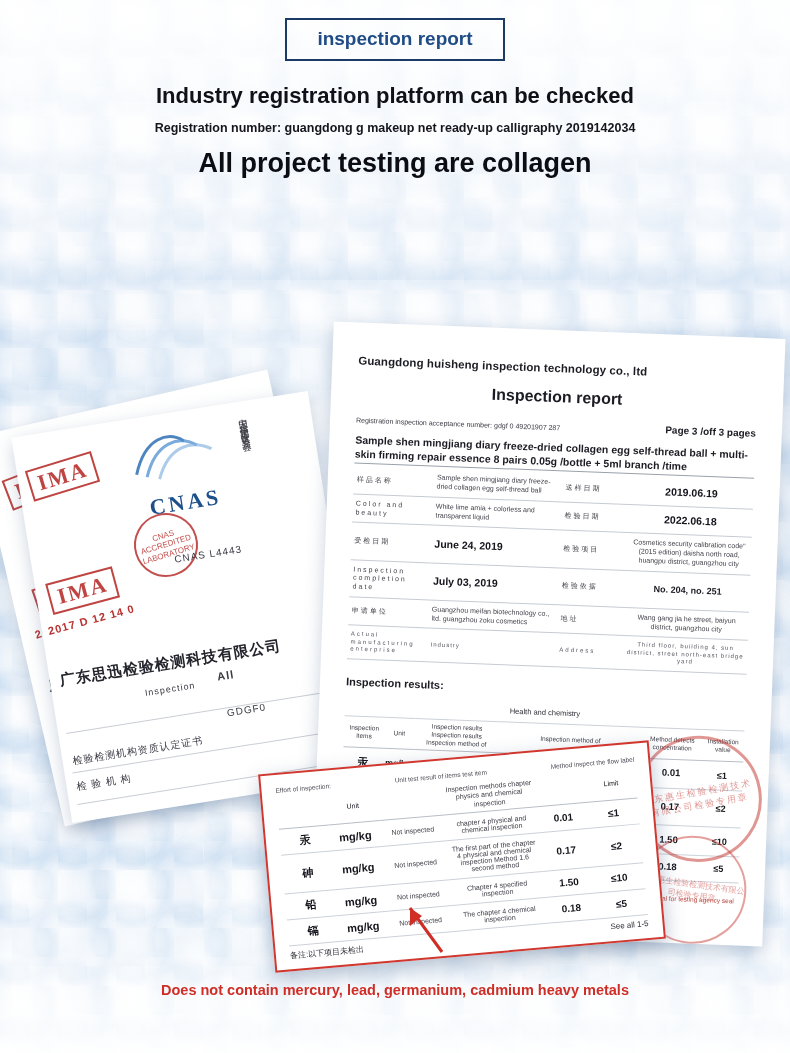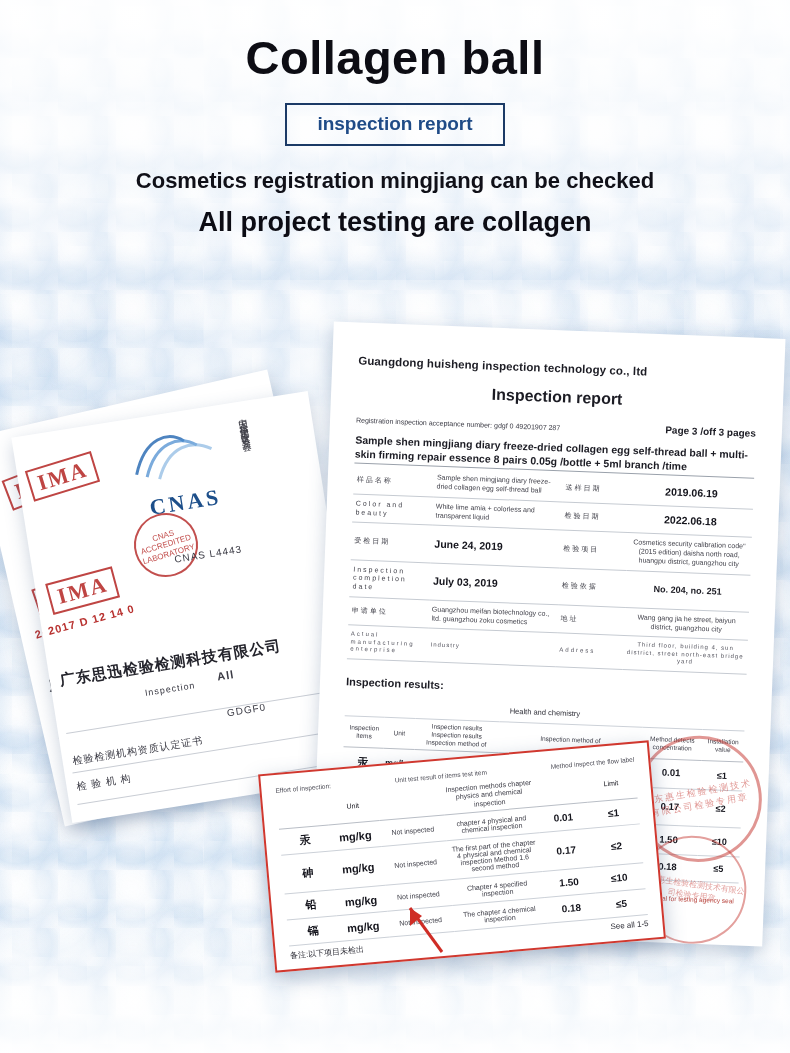--- a/index.html
+++ b/index.html
@@ -492,25 +492,25 @@
 <body>
 
 <div class="page">
   <div class="bubbles"></div>
   <div class="bubbles soft"></div>
   <div class="vignette-top"></div>
   <div class="vignette-center"></div>
   <div class="vignette-bottom"></div>
 
   <div class="header">
-    <div class="main-title">Collagen ball</div>
     <div class="badge-box">
       <div>inspection report</div>
     </div>
-    <div class="subtitle">Cosmetics registration mingjiang can be checked</div>
+    <div class="subtitle">Industry registration platform can be checked</div>
+    <div class="reg-line">Registration number: guangdong g makeup net ready-up calligraphy 2019142034</div>
     <div class="qualified">All project testing are collagen</div>
   </div>
 
   <div class="papers">
 
     <div class="paper paper-left">
       <div class="cert-inner">
         <div class="ima-stamp ima-1">IMA</div>
         <svg class="cnas-logo" viewBox="0 0 108 58">
           <path d="M6 44 C20 8, 44 6, 58 18" stroke="#2f6fb5" stroke-width="3" fill="none" opacity="0.8"></path>
@@ -722,13 +722,14 @@
         </div>
       </div>
     </div>
   </div>
 
   <svg class="arrow-svg" width="80" height="90" viewBox="0 0 80 90">
     <path d="M62 82 L30 38" stroke="#cf2d26" stroke-width="3" fill="none"></path>
     <path d="M30 38 L30 56 L42 46 Z" fill="#cf2d26"></path>
   </svg>
 
+  <div class="caption">Does not contain mercury, lead, germanium, cadmium heavy metals</div>
 </div>
 
 </body></html>

